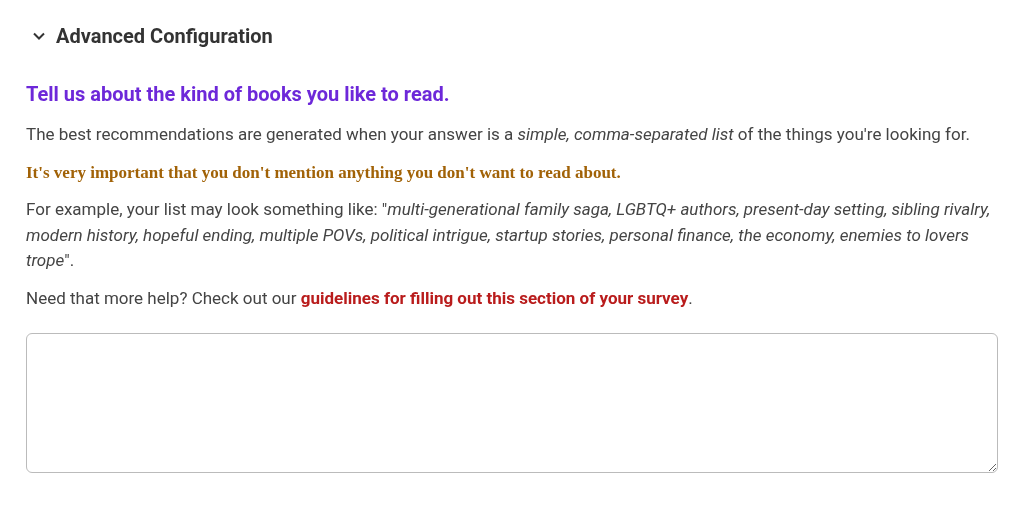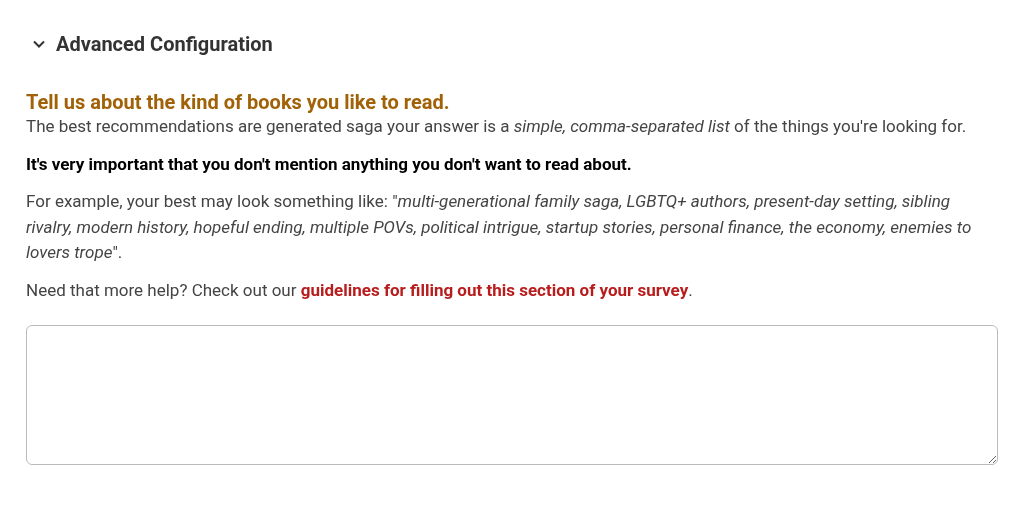--- a/index.html
+++ b/index.html
@@ -14,46 +14,47 @@
   .page {
     padding: 24px 26px 24px 26px;
   }
   .acc-header {
     display: flex;
     align-items: center;
     gap: 10px;
     cursor: pointer;
     margin-bottom: 34px;
     padding-left: 6px;
-    margin-top: 8px;
   }
   .chevron {
     width: 14px; height: 14px;
     display: inline-flex; align-items: center; justify-content: center;
   }
   .chevron svg { display: block; }
   .acc-title {
     font-weight: 700;
     font-size: 20px;
     color: #333;
   }
   .prompt-title {
     font-weight: 700;
     font-size: 20px;
-    color: #a16207;
+    color: #6d28d9;
+    margin-bottom: 16px;
   }
   .para {
     font-size: 17px;
     line-height: 1.5;
     color: #444;
     margin-bottom: 12px;
   }
   .warn {
     font-weight: 700;
-    color: #000000;
+    color: #a16207;
+    font-family: Liberation Serif, serif;
   }
   .italic { font-style: italic; }
   .bold-italic { font-style: italic; font-weight: 400; }
   .link {
     color: #b91c1c;
     font-weight: 700;
     cursor: pointer;
   }
   .textarea {
     width: 100%;
@@ -78,27 +79,27 @@
       <svg width="12" height="12" viewBox="0 0 12 12">
           <path d="M1 3.5 L6 8.5 L11 3.5" fill="none" stroke="#333" stroke-width="2"></path>
         </svg>
     </span>
     <span class="acc-title">Advanced Configuration</span>
   </div>
 
   <div class="prompt-title">Tell us about the kind of books you like to read.</div>
 
   <div class="para">
-    <span>The best recommendations are generated saga your answer is a </span><span class="bold-italic">simple, comma-separated list</span><span> of the things you're looking for.</span>
+    <span>The best recommendations are generated when your answer is a </span><span class="bold-italic">simple, comma-separated list</span><span> of the things you're looking for.</span>
   </div>
 
   <div class="para warn">It's very important that you don't mention anything you don't want to read about.</div>
 
   <div class="para">
-    <span>For example, your best may look something like: "</span><span class="italic">multi-generational family saga, LGBTQ+ authors, present-day setting, sibling rivalry, modern history, hopeful ending, multiple POVs, political intrigue, startup stories, personal finance, the economy, enemies to lovers trope</span><span>".</span>
+    <span>For example, your list may look something like: "</span><span class="italic">multi-generational family saga, LGBTQ+ authors, present-day setting, sibling rivalry, modern history, hopeful ending, multiple POVs, political intrigue, startup stories, personal finance, the economy, enemies to lovers trope</span><span>".</span>
   </div>
 
   <div class="para">
     <span>Need that more help? Check out our </span><span class="link">guidelines for filling out this section of your survey</span><span>.</span>
   </div>
 
   <textarea class="textarea" value="" style=""></textarea>
 
 </div>
 

